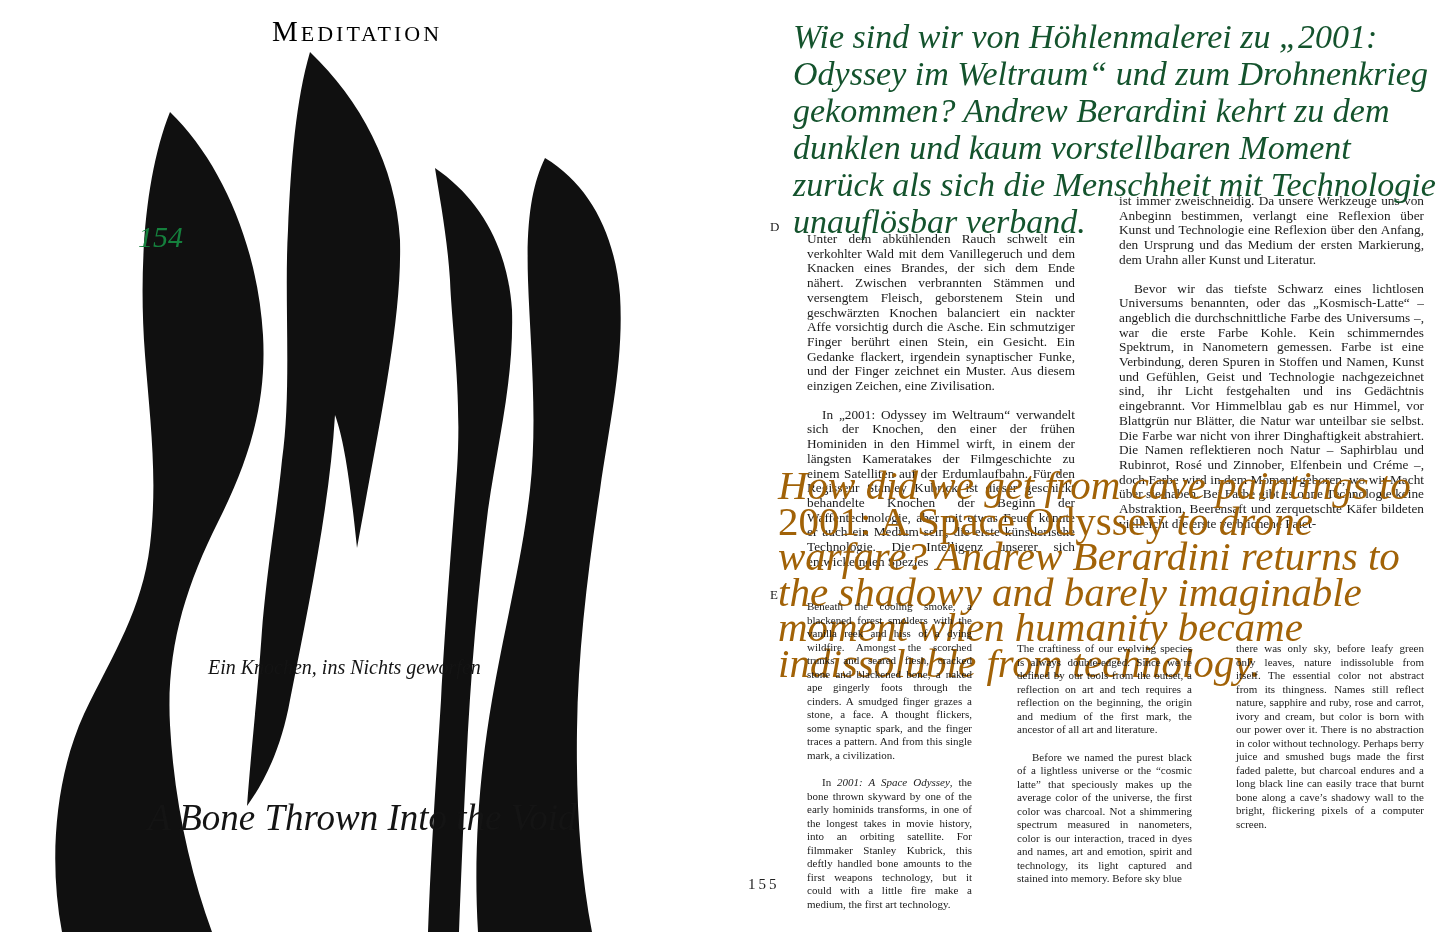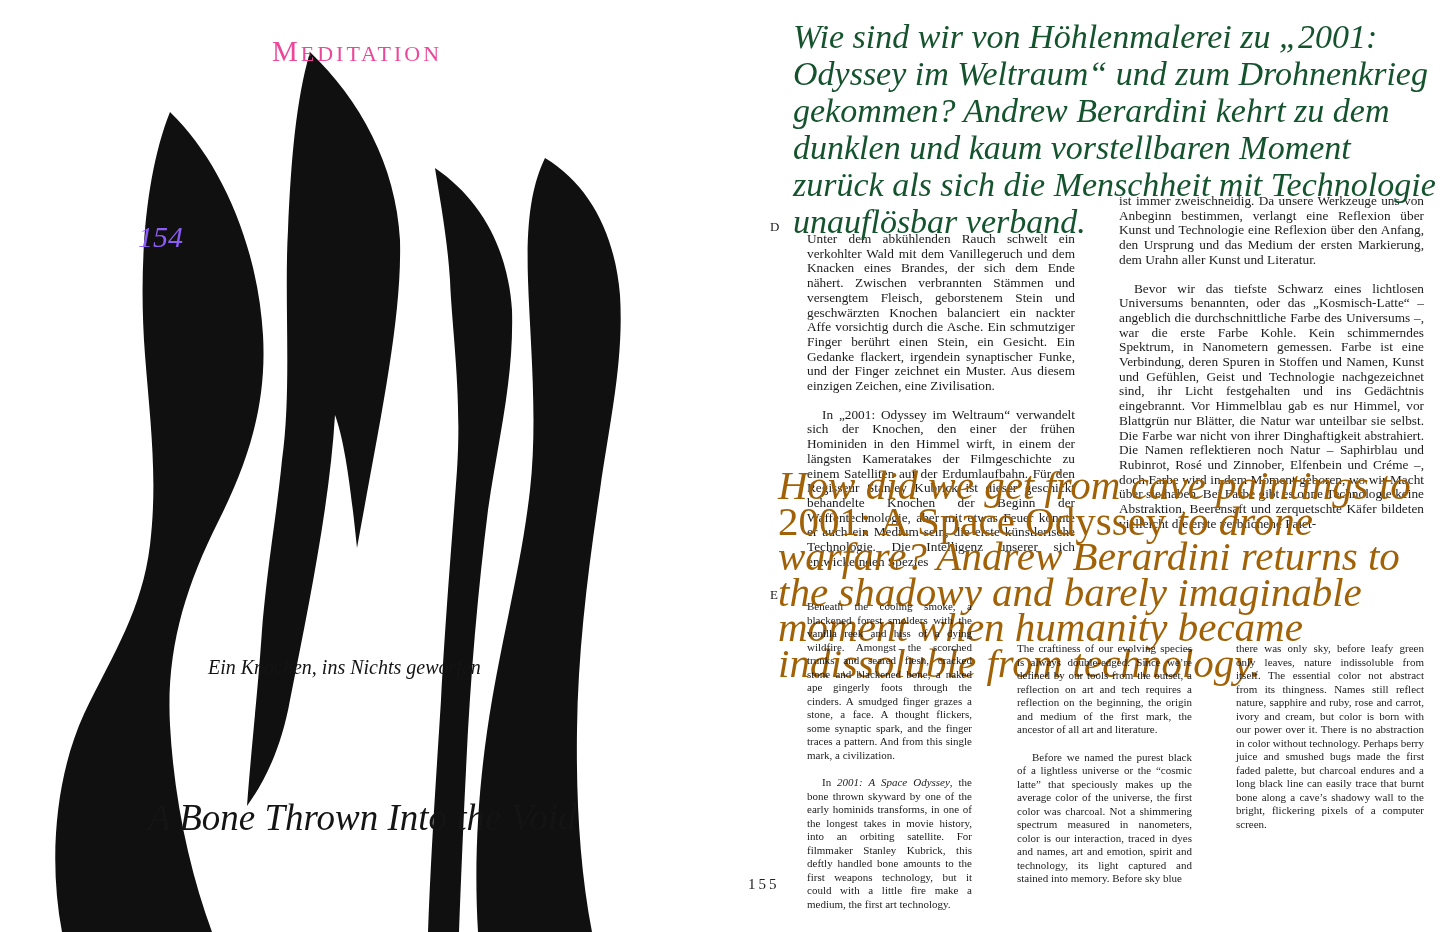--- a/index.html
+++ b/index.html
@@ -6,27 +6,27 @@
   body{
     width:1445px;height:932px;position:relative;overflow:hidden;
     background:#ffffff;color:#151515;
     font-family:"Liberation Serif","DejaVu Serif",serif;
   }
   .abs{position:absolute;}
   
   #artwork{left:0;top:0;width:722px;height:932px;z-index:1;}
   .over{z-index:2;}
   #meditation{
-    left:232px;top:36px;width:250px;text-align:center;
-    letter-spacing:3px;color:#ec4899;white-space:nowrap;
+    left:232px;top:16px;width:250px;text-align:center;
+    letter-spacing:3px;color:#000000;white-space:nowrap;
   }
   #meditation .cap{font-size:29px;line-height:30px;}
   #meditation .rest{font-size:22px;line-height:30px;}
   #folio-left{
-    left:138px;top:220px;font-style:italic;font-size:30px;color:#8b5cf6;
+    left:138px;top:220px;font-style:italic;font-size:30px;color:#15803d;
   }
   #title-de{
     left:208px;top:656px;font-style:italic;font-size:20px;color:#141414;white-space:nowrap;
   }
   #title-en{
     left:148px;top:796px;font-style:italic;font-size:37px;color:#141414;white-space:nowrap;text-align:center;
   }
   
   #intro-de{
     left:793px;top:18px;width:650px;

